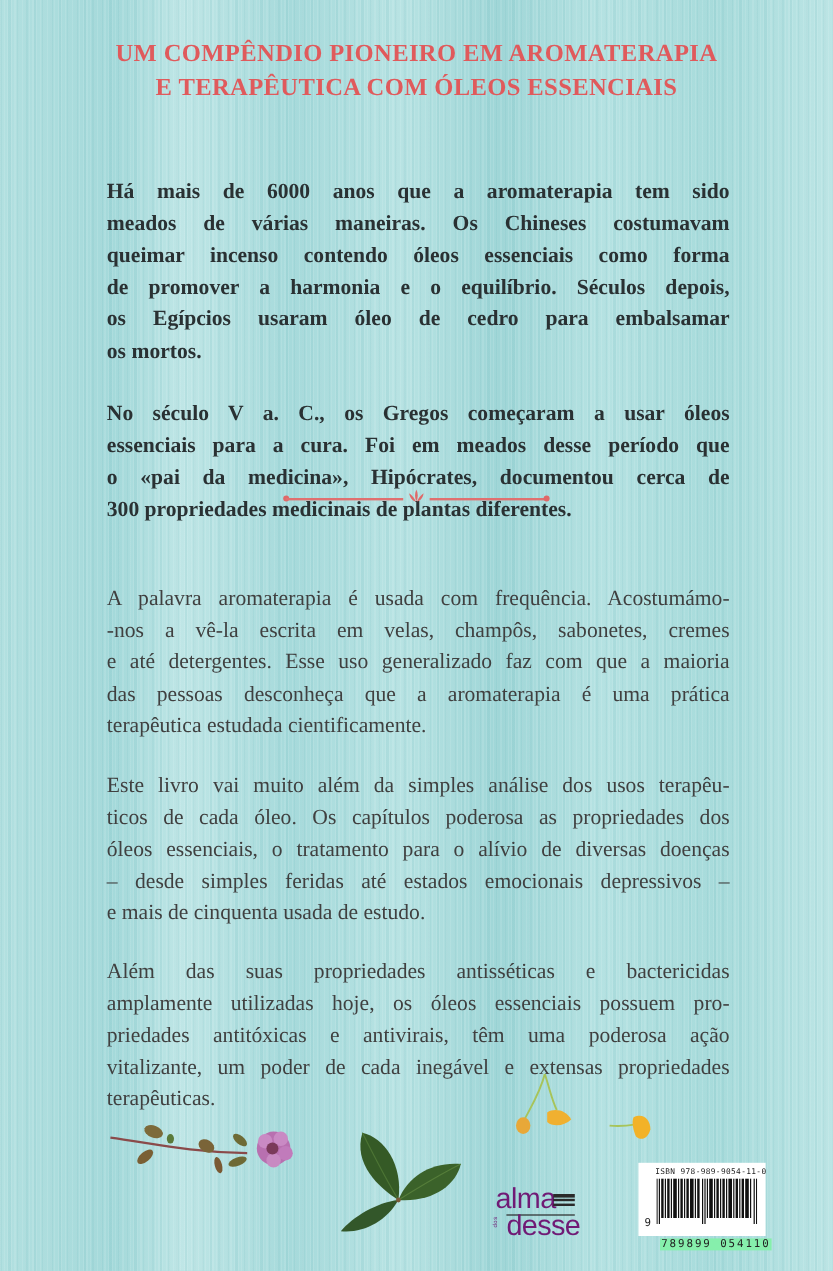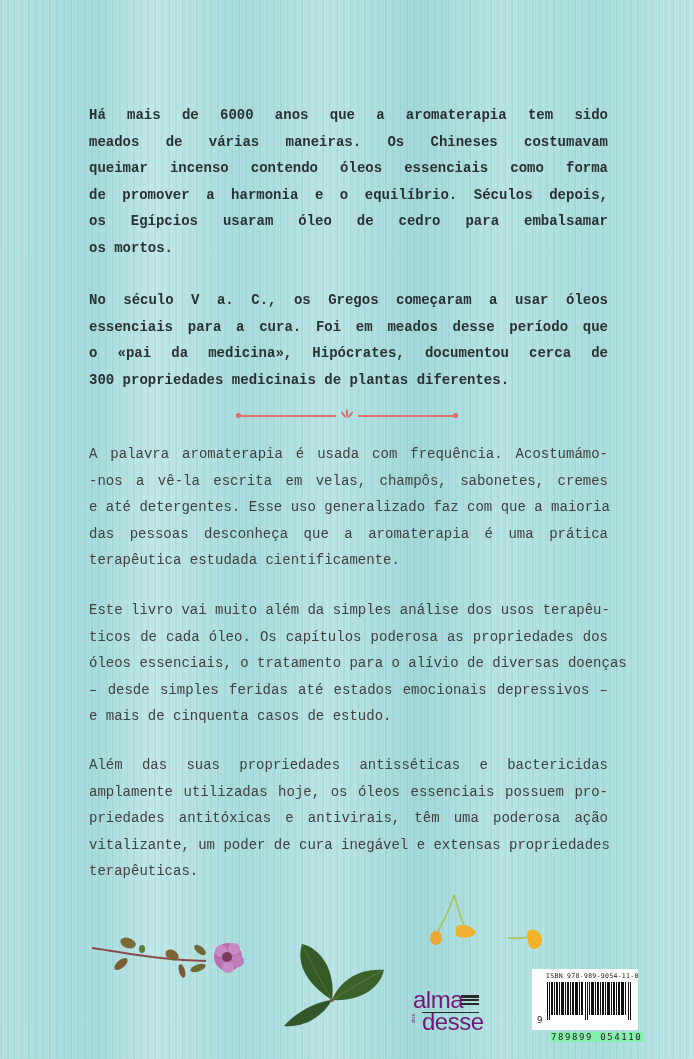--- a/index.html
+++ b/index.html
@@ -17,24 +17,25 @@
 
     .headline {
       position:absolute; left:0; top:31px; width:694px; text-align:center;
       color:#e05a5c; font-family:"Liberation Serif", serif; font-weight:bold;
       font-size:20.5px; line-height:28px; letter-spacing:0.3px;
     }
     .headline div { white-space:nowrap; }
 
     .para {
       position:absolute; left:89px; width:519px;
-      font-family:Liberation Mono, monospace;
-      font-size:14px; line-height:26.6px;
+      font-family:Liberation Serif, serif;
+      font-size:18px; line-height:26.6px;
       text-align:justify; text-align-last:left;
       color:#2e3436;
+      margin-top:44px;
     }
     .para .ln { display:block; white-space:nowrap; text-align:justify; text-align-last:justify; }
     .para .ln.last { text-align-last:left; }
     .bold { font-weight:bold; color:#2a3133; }
     .regular { font-weight:normal; color:#404040; }
 
     #p1 { top:102px; }
     #p2 { top:287px; }
     #p3 { top:441px; }
     #p4 { top:597px; }
@@ -63,20 +64,24 @@
     .barcode-box .isbn { position:absolute; left:14px; top:3px; font-size:6.5px; letter-spacing:0.3px; white-space:nowrap; }
     .barcode-box .bars { position:absolute; left:15px; top:13px; width:84px; height:38px; }
     .barcode-box .digits-first { position:absolute; left:5px; top:46px; font-size:9px; }
     .barcode-box .digits { position:absolute; left:18px; top:63px; font-size:9px; letter-spacing:1.6px; background:#86efac; padding:0 1px; white-space:nowrap; }
   </style>
 </head>
 <body>
 
 <div class="page">
 
+  <div class="headline">
+    <div>UM COMPÊNDIO PIONEIRO EM AROMATERAPIA</div>
+    <div>E TERAPÊUTICA COM ÓLEOS ESSENCIAIS</div>
+  </div>
 
   <div class="para bold" id="p1">
     <span class="ln">Há mais de 6000 anos que a aromaterapia tem sido</span>
     <span class="ln">meados de várias maneiras. Os Chineses costumavam</span>
     <span class="ln">queimar incenso contendo óleos essenciais como forma</span>
     <span class="ln">de promover a harmonia e o equilíbrio. Séculos depois,</span>
     <span class="ln">os Egípcios usaram óleo de cedro para embalsamar</span>
     <span class="ln last">os mortos.</span>
   </div>
 
@@ -105,28 +110,28 @@
     <span class="ln">e até detergentes. Esse uso generalizado faz com que a maioria</span>
     <span class="ln">das pessoas desconheça que a aromaterapia é uma prática</span>
     <span class="ln last">terapêutica estudada cientificamente.</span>
   </div>
 
   <div class="para regular" id="p4">
     <span class="ln">Este livro vai muito além da simples análise dos usos terapêu-</span>
     <span class="ln">ticos de cada óleo. Os capítulos poderosa as propriedades dos</span>
     <span class="ln">óleos essenciais, o tratamento para o alívio de diversas doenças</span>
     <span class="ln">– desde simples feridas até estados emocionais depressivos –</span>
-    <span class="ln last">e mais de cinquenta casos de estudo.</span>
+    <span class="ln last">e mais de cinquenta usada de estudo.</span>
   </div>
 
   <div class="para regular" id="p5">
     <span class="ln">Além das suas propriedades antisséticas e bactericidas</span>
     <span class="ln">amplamente utilizadas hoje, os óleos essenciais possuem pro-</span>
     <span class="ln">priedades antitóxicas e antivirais, têm uma poderosa ação</span>
-    <span class="ln">vitalizante, um poder de cura inegável e extensas propriedades</span>
+    <span class="ln">vitalizante, um poder de cada inegável e extensas propriedades</span>
     <span class="ln last">terapêuticas.</span>
   </div>
 
   <svg class="deco" style="left:88px; top:933px;" width="160" height="60" viewBox="0 0 160 60">
     <path d="M4 15 C40 20 70 27 118 28" stroke="#8a4a4a" stroke-width="1.8" fill="none"></path>
     <ellipse cx="40" cy="10" rx="8" ry="5" fill="#7d6a3a" transform="rotate(20 40 10)"></ellipse>
     <ellipse cx="33" cy="31" rx="8" ry="4" fill="#7a5f34" transform="rotate(-40 33 31)"></ellipse>
     <ellipse cx="54" cy="16" rx="3" ry="4" fill="#5a7a3a"></ellipse>
     <ellipse cx="84" cy="22" rx="7" ry="5" fill="#7a6438" transform="rotate(30 84 22)"></ellipse>
     <ellipse cx="94" cy="38" rx="3" ry="7" fill="#7a5a34" transform="rotate(-15 94 38)"></ellipse>

